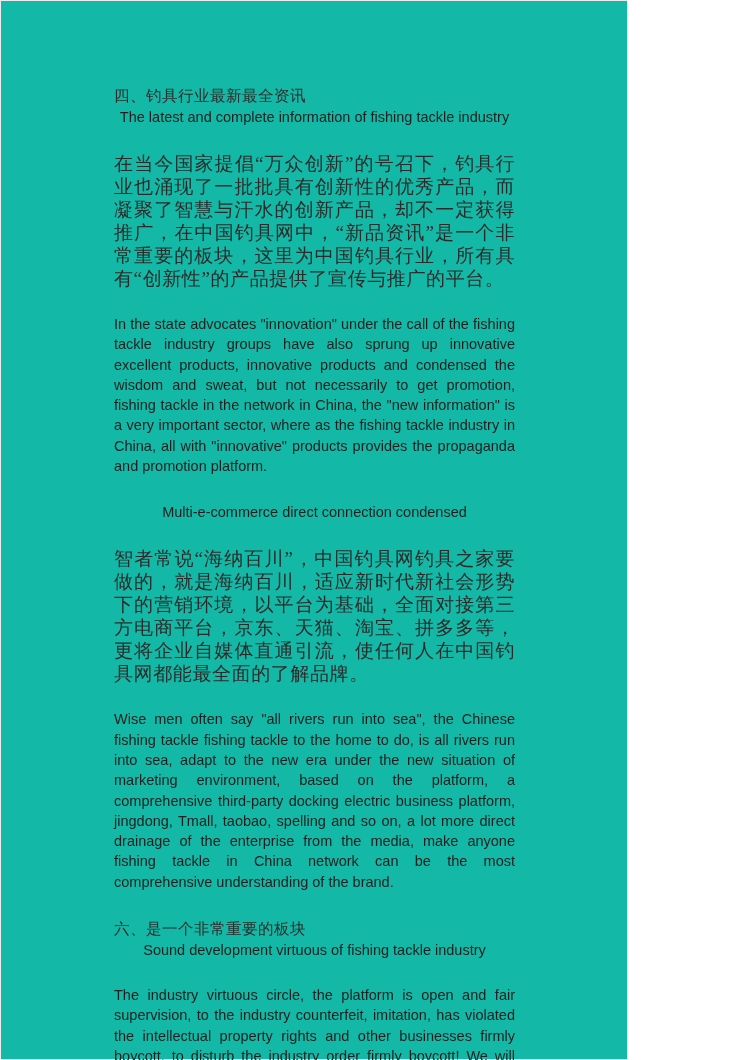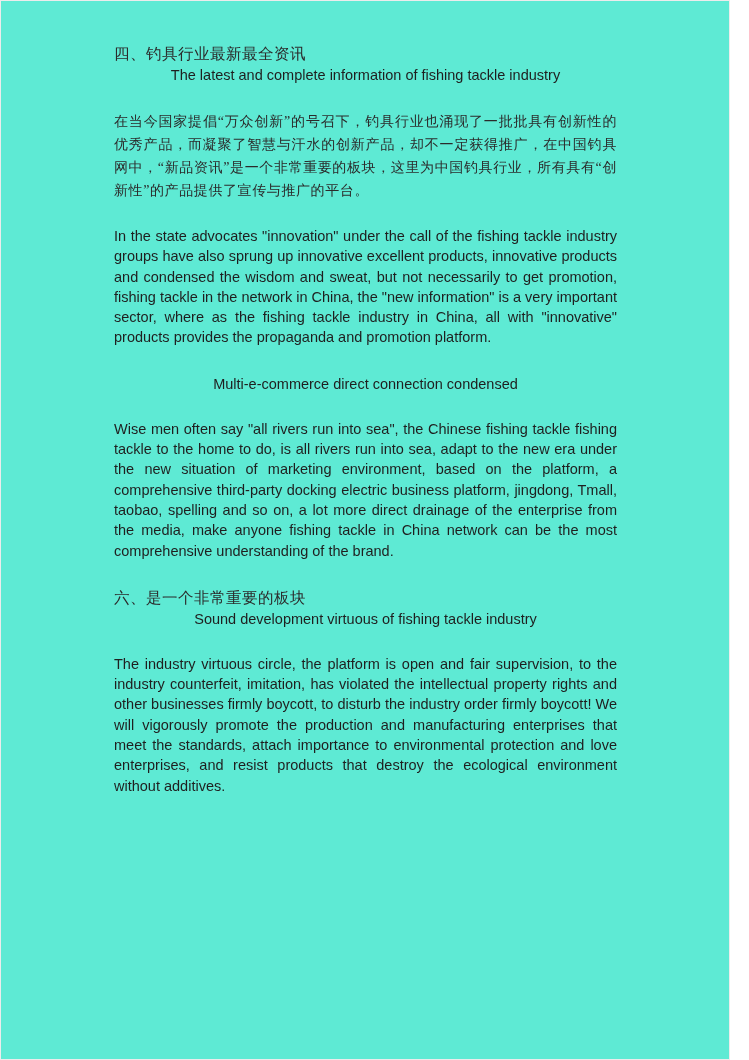--- a/index.html
+++ b/index.html
@@ -6,46 +6,46 @@
   html, body { background: #ffffff; }
   body {
     width: 749px;
     height: 1060px;
     position: relative;
     overflow: hidden;
     font-family: "Liberation Sans", sans-serif;
     color: #1a1a1a;
   }
   .page {
-    width: 730px;
+    width: 628px;
     height: 1060px;
-    background: #5eead4;
+    background: #14b8a6;
     border: 1px solid #ececec;
-    padding: 42px 112px 40px 113px;
+    padding: 84px 112px 40px 113px;
   }
   .section { margin-bottom: 26px; }
   .heading-block { margin-bottom: 24px; }
   .heading-zh {
     font-family: "Liberation Serif", "DejaVu Serif", serif;
     font-size: 15.5px;
     line-height: 22px;
     font-weight: 400;
     color: #2b2b2b;
     letter-spacing: 0.5px;
   }
   .heading-en {
     font-family: "Liberation Sans", "DejaVu Sans", sans-serif;
     font-size: 14.5px;
     line-height: 21px;
     color: #1f1f1f;
     text-align: center;
   }
   .para-zh {
     font-family: "Liberation Serif", "DejaVu Serif", serif;
-    font-size: 14px;
+    font-size: 19px;
     line-height: 23px;
     text-align: justify;
     color: #2b2b2b;
     letter-spacing: 0.6px;
     margin-bottom: 24px;
   }
   .para-en {
     font-family: "Liberation Sans", "DejaVu Sans", sans-serif;
     font-size: 14.5px;
     line-height: 20.3px;
@@ -67,20 +67,21 @@
       <div class="heading-en">The latest and complete information of fishing tackle industry</div>
     </div>
     <p class="para-zh">在当今国家提倡“万众创新”的号召下，钓具行业也涌现了一批批具有创新性的优秀产品，而凝聚了智慧与汗水的创新产品，却不一定获得推广，在中国钓具网中，“新品资讯”是一个非常重要的板块，这里为中国钓具行业，所有具有“创新性”的产品提供了宣传与推广的平台。</p>
     <p class="para-en">In the state advocates "innovation" under the call of the fishing tackle industry groups have also sprung up innovative excellent products, innovative products and condensed the wisdom and sweat, but not necessarily to get promotion, fishing tackle in the network in China, the "new information" is a very important sector, where as the fishing tackle industry in China, all with "innovative" products provides the propaganda and promotion platform.</p>
   </div>
 
   <div class="section">
     <div class="heading-block">
       <div class="heading-en">Multi-e-commerce direct connection condensed</div>
     </div>
+    <p class="para-zh">智者常说“海纳百川”，中国钓具网钓具之家要做的，就是海纳百川，适应新时代新社会形势下的营销环境，以平台为基础，全面对接第三方电商平台，京东、天猫、淘宝、拼多多等，更将企业自媒体直通引流，使任何人在中国钓具网都能最全面的了解品牌。</p>
     <p class="para-en">Wise men often say "all rivers run into sea", the Chinese fishing tackle fishing tackle to the home to do, is all rivers run into sea, adapt to the new era under the new situation of marketing environment, based on the platform, a comprehensive third-party docking electric business platform, jingdong, Tmall, taobao, spelling and so on, a lot more direct drainage of the enterprise from the media, make anyone fishing tackle in China network can be the most comprehensive understanding of the brand.</p>
   </div>
 
   <div class="section">
     <div class="heading-block">
       <div class="heading-zh">六、是一个非常重要的板块</div>
       <div class="heading-en">Sound development virtuous of fishing tackle industry</div>
     </div>
     <p class="para-en">The industry virtuous circle, the platform is open and fair supervision, to the industry counterfeit, imitation, has violated the intellectual property rights and other businesses firmly boycott, to disturb the industry order firmly boycott! We will vigorously promote the production and manufacturing enterprises that meet the standards, attach importance to environmental protection and love enterprises, and resist products that destroy the ecological environment without additives.</p>
   </div>

